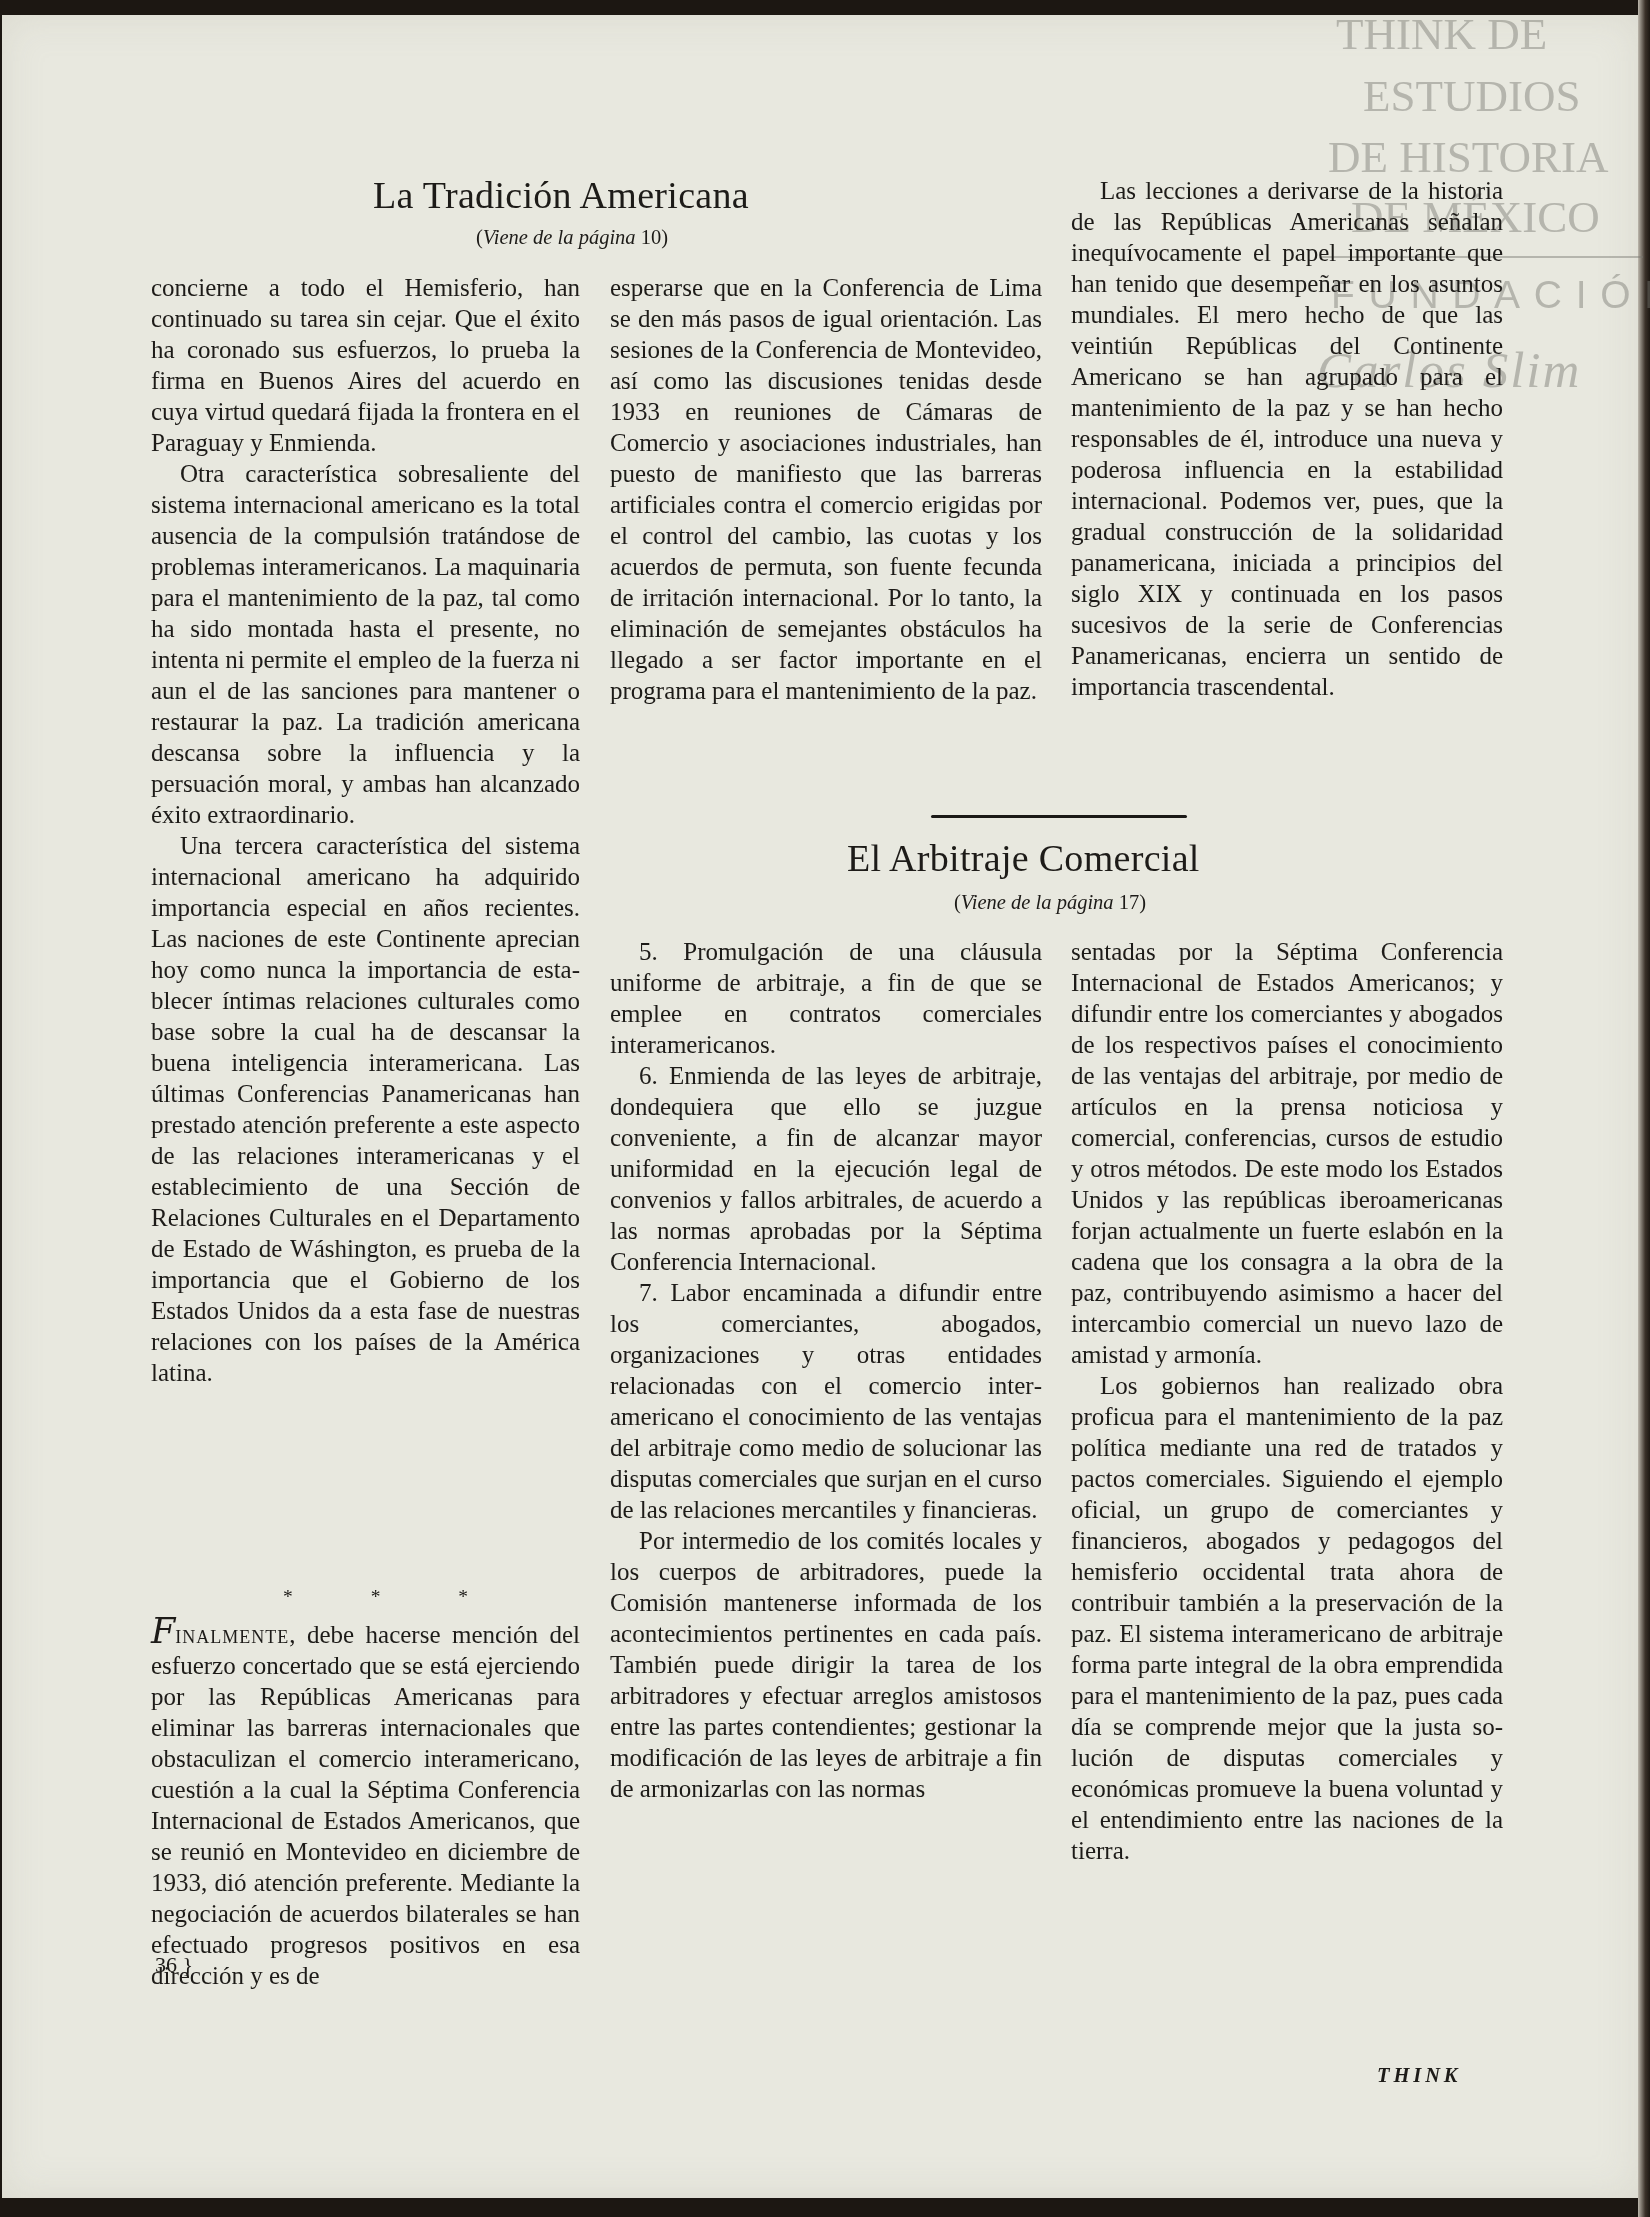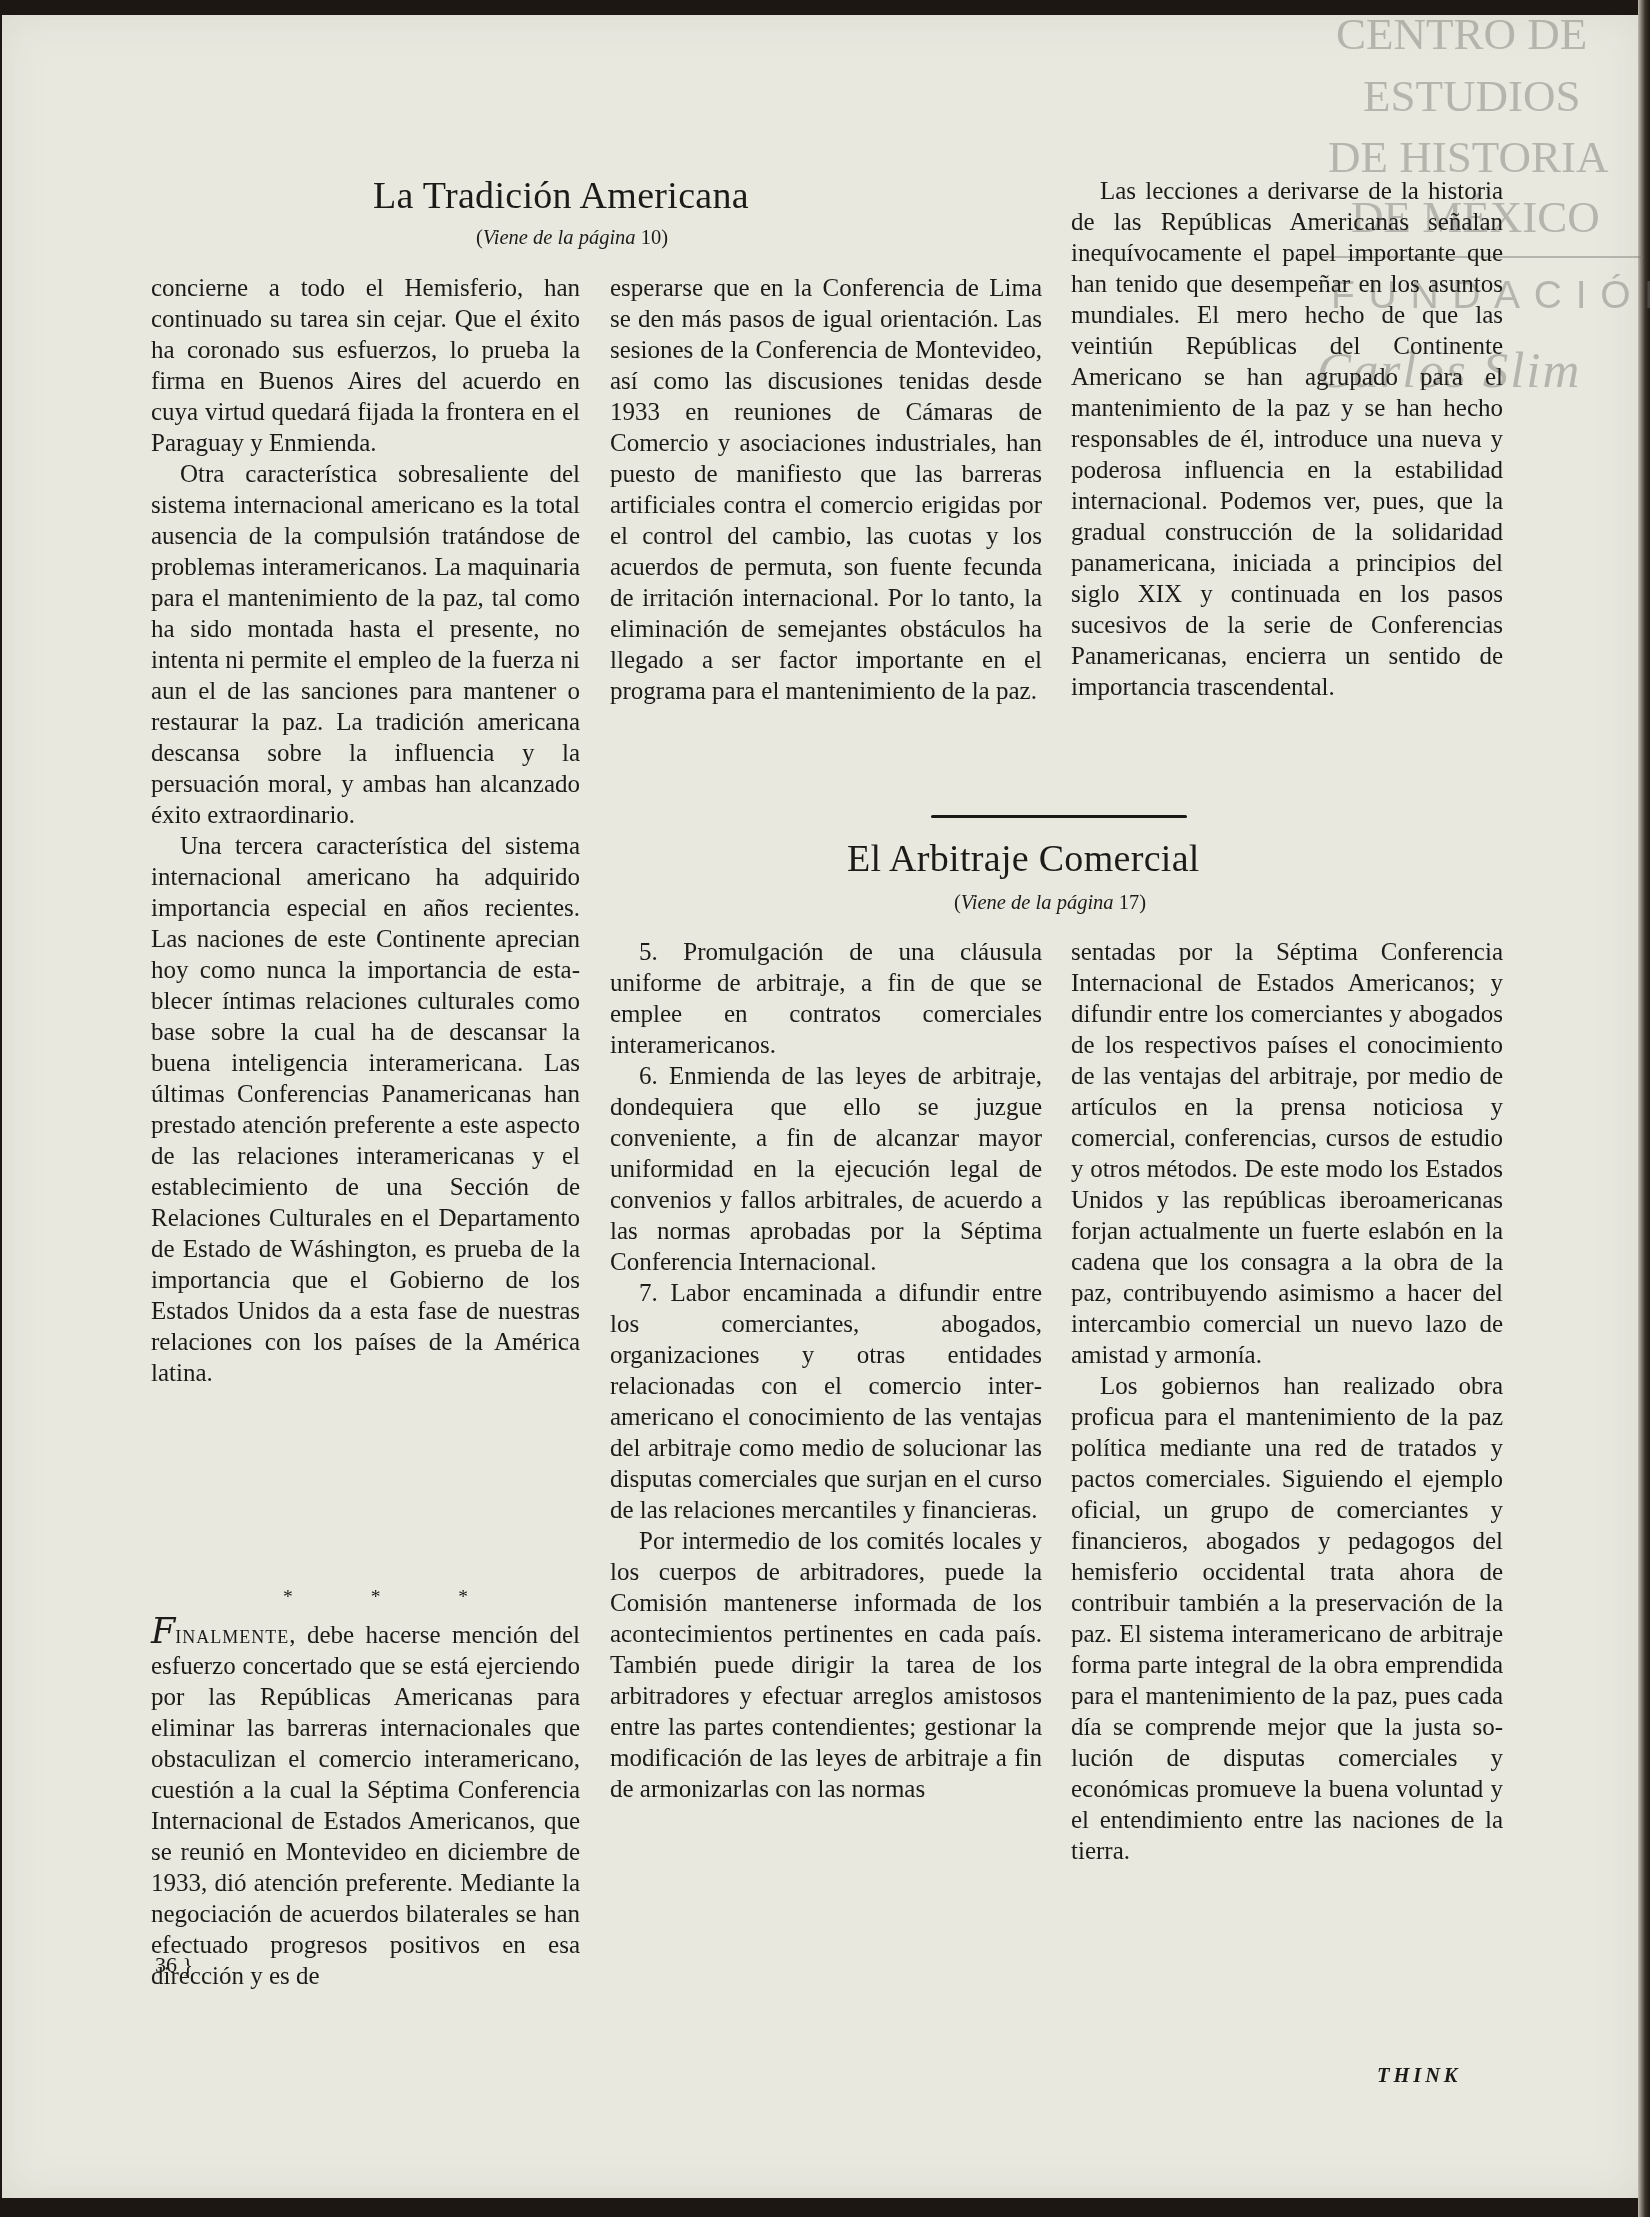--- a/index.html
+++ b/index.html
@@ -64,21 +64,21 @@
   .wm5 { left: 1331px; top: 273px; font-family: "Liberation Sans", sans-serif; font-size: 39px; letter-spacing: 13.7px; }
   .wm6 { left: 1317px; top: 341px; font-size: 51px; font-style: italic; letter-spacing: 2px; }
 </style>
 </head>
 <body>
 
 <div class="page"></div>
 <div class="edge-right"></div>
 
 <div class="watermark">
-  <div class="wm-line wm1">CENTRO DE</div>
+  <div class="wm-line wm1">THINK DE</div>
   <div class="wm-line wm2">ESTUDIOS</div>
   <div class="wm-line wm3">DE HISTORIA</div>
   <div class="wm-line wm4">DE MÉXICO</div>
   <div class="wm-divider"></div>
   <div class="wm-line wm5">FUNDACIÓN</div>
   <div class="wm-line wm6">Carlos Slim</div>
 </div>
 
 <div class="headline h1">La Tradición Americana</div>
 <div class="sub sub1">(<i>Viene de la página</i> <span>10</span>)</div>

